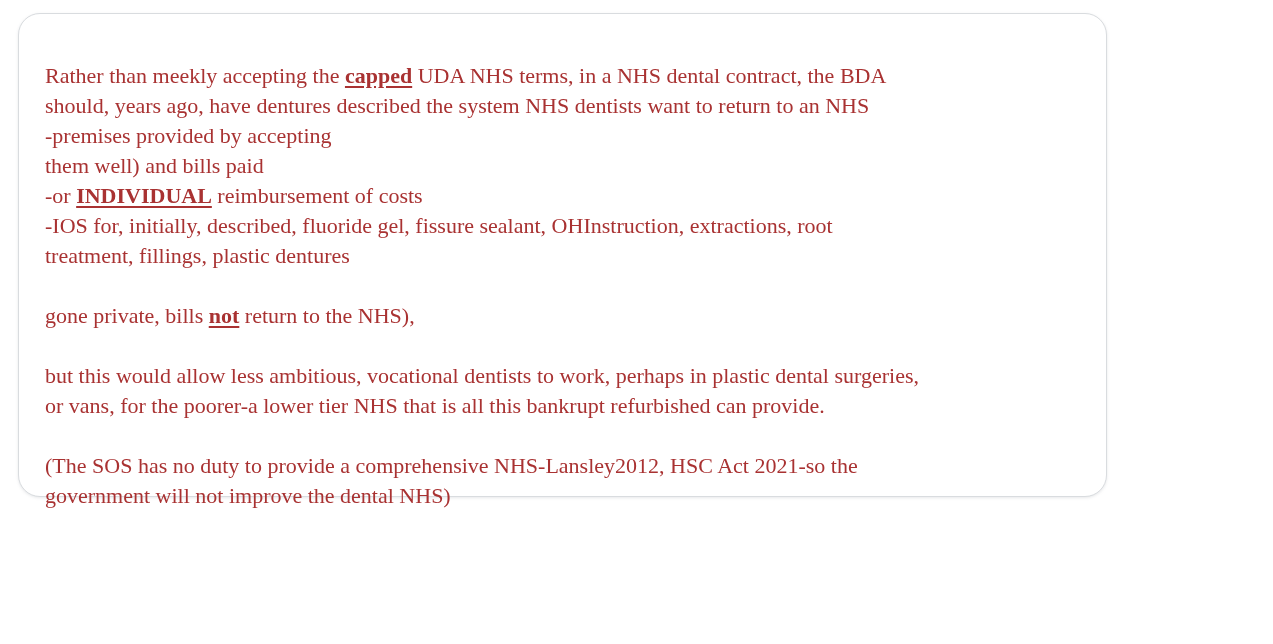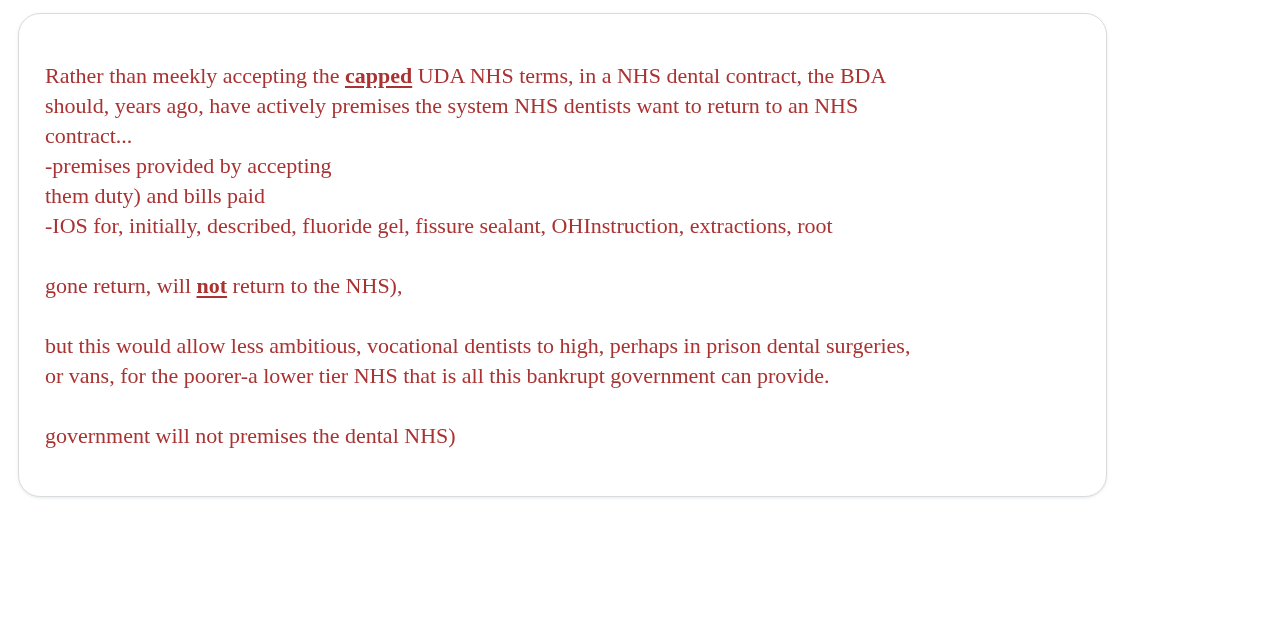--- a/index.html
+++ b/index.html
@@ -57,31 +57,33 @@
   }
 </style>
 </head>
 <body>
 
 <div class="stage">
   <div class="card">
     <div class="content" id="comment-text" style="color: rgb(169, 50, 50);">
         <div class="paragraph">
           <span class="text-line"><span>Rather than meekly accepting the </span><span class="seg-bold seg-underline">capped</span><span> UDA NHS terms, in a NHS dental contract, the BDA</span></span>
-          <span class="text-line"><span>should, years ago, have actively premises the system NHS dentists want to return to an NHS</span></span>
-          <span class="text-line"><span>contract...</span></span>
+          <span class="text-line"><span>should, years ago, have dentures described the system NHS dentists want to return to an NHS</span></span>
           <span class="text-line"><span>-premises provided by accepting</span></span>
-          <span class="text-line"><span>them duty) and bills paid</span></span>
+          <span class="text-line"><span>them well) and bills paid</span></span>
+          <span class="text-line"><span>-or </span><span class="seg-bold seg-underline">INDIVIDUAL</span><span> reimbursement of costs</span></span>
           <span class="text-line"><span>-IOS for, initially, described, fluoride gel, fissure sealant, OHInstruction, extractions, root</span></span>
+          <span class="text-line"><span>treatment, fillings, plastic dentures</span></span>
         </div>
         <div class="paragraph">
-          <span class="text-line"><span>gone return, will </span><span class="seg-bold seg-underline">not</span><span> return to the NHS),</span></span>
+          <span class="text-line"><span>gone private, bills </span><span class="seg-bold seg-underline">not</span><span> return to the NHS),</span></span>
         </div>
         <div class="paragraph">
-          <span class="text-line"><span>but this would allow less ambitious, vocational dentists to high, perhaps in prison dental surgeries,</span></span>
-          <span class="text-line"><span>or vans, for the poorer-a lower tier NHS that is all this bankrupt government can provide.</span></span>
+          <span class="text-line"><span>but this would allow less ambitious, vocational dentists to work, perhaps in plastic dental surgeries,</span></span>
+          <span class="text-line"><span>or vans, for the poorer-a lower tier NHS that is all this bankrupt refurbished can provide.</span></span>
         </div>
         <div class="paragraph">
-          <span class="text-line"><span>government will not premises the dental NHS)</span></span>
+          <span class="text-line"><span>(The SOS has no duty to provide a comprehensive NHS-Lansley2012, HSC Act 2021-so the</span></span>
+          <span class="text-line"><span>government will not improve the dental NHS)</span></span>
         </div>
       </div>
   </div>
 </div>
 
 </body></html>

